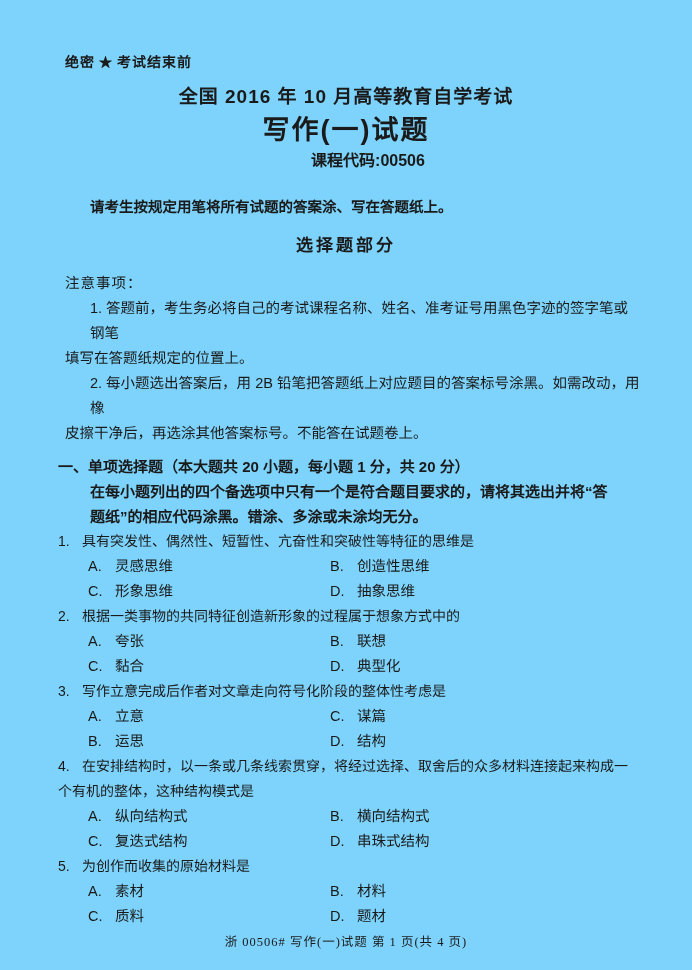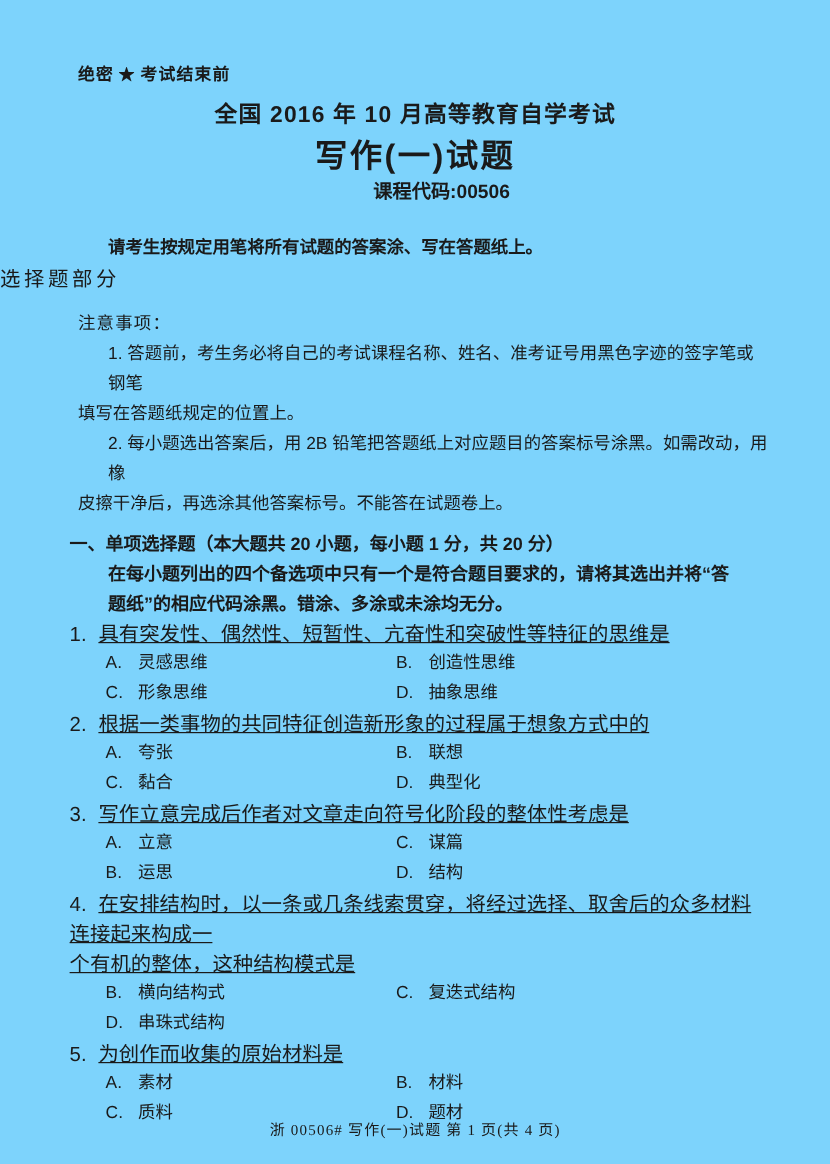--- a/index.html
+++ b/index.html
@@ -48,23 +48,24 @@
     padding-left: 44px;
   }
   
   .pen-instruction {
     margin: 27px 52px 0 90px;
     font-size: 14.5px;
     font-weight: 700;
     line-height: 18px;
   }
   .section-part-title {
-    margin-top: 5px;
+    margin-top: 18px;
+    text-align: center;
     font-size: 17px;
-    font-weight: 400;
+    font-weight: 700;
     letter-spacing: 3px;
     line-height: 24px;
   }
   
   .notice-title {
     margin: 13px 52px 0 65px;
     font-size: 14.5px;
     line-height: 25px;
     letter-spacing: 1px;
   }
@@ -82,21 +83,21 @@
     line-height: 25px;
   }
   .section-instruction-line {
     margin: 0 50px 0 90px;
     font-size: 15px;
     font-weight: 700;
     line-height: 25px;
   }
   
   .question { margin: 0 50px 0 58px; }
-  .q-line { font-size: 17px; line-height: 25px; text-decoration: underline; }
+  .q-line { font-size: 14px; line-height: 25px; }
   .q-num { display: inline-block; width: 24px; }
   .options {
     display: grid;
     grid-template-columns: 242px 1fr;
     padding-left: 30px;
     font-size: 14.5px;
     line-height: 25px;
   }
   .option-letter { display: inline-block; width: 27px; }
   
@@ -167,20 +168,21 @@
       <div class="option"><span class="option-letter">C.</span><span>谋篇</span></div>
       <div class="option"><span class="option-letter">B.</span><span>运思</span></div>
       <div class="option"><span class="option-letter">D.</span><span>结构</span></div>
     </div>
   </div>
 
   <div class="question">
     <div class="q-line"><span class="q-num">4.</span><span>在安排结构时，以一条或几条线索贯穿，将经过选择、取舍后的众多材料连接起来构成一</span></div>
     <div class="q-line">个有机的整体，这种结构模式是</div>
     <div class="options">
+      <div class="option"><span class="option-letter">A.</span><span>纵向结构式</span></div>
       <div class="option"><span class="option-letter">B.</span><span>横向结构式</span></div>
       <div class="option"><span class="option-letter">C.</span><span>复迭式结构</span></div>
       <div class="option"><span class="option-letter">D.</span><span>串珠式结构</span></div>
     </div>
   </div>
 
   <div class="question">
     <div class="q-line"><span class="q-num">5.</span><span>为创作而收集的原始材料是</span></div>
     <div class="options">
       <div class="option"><span class="option-letter">A.</span><span>素材</span></div>

